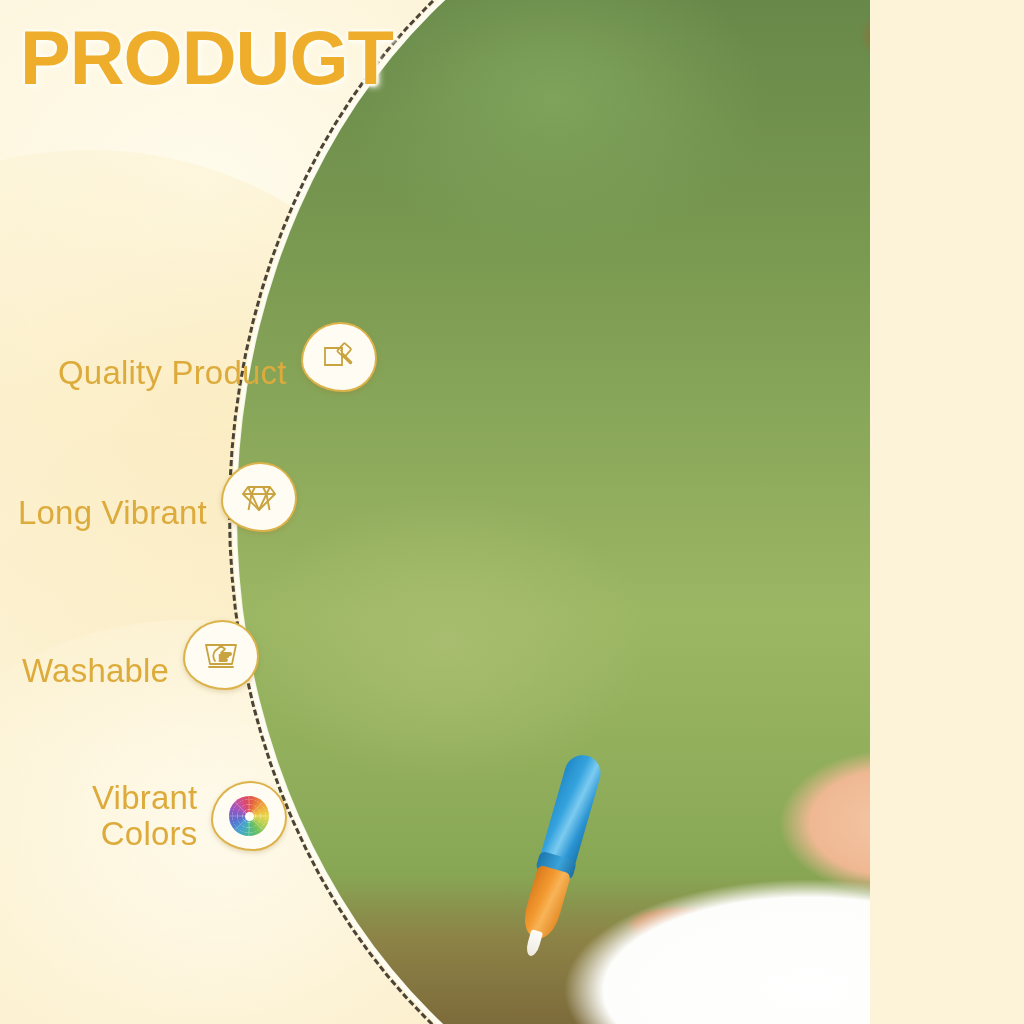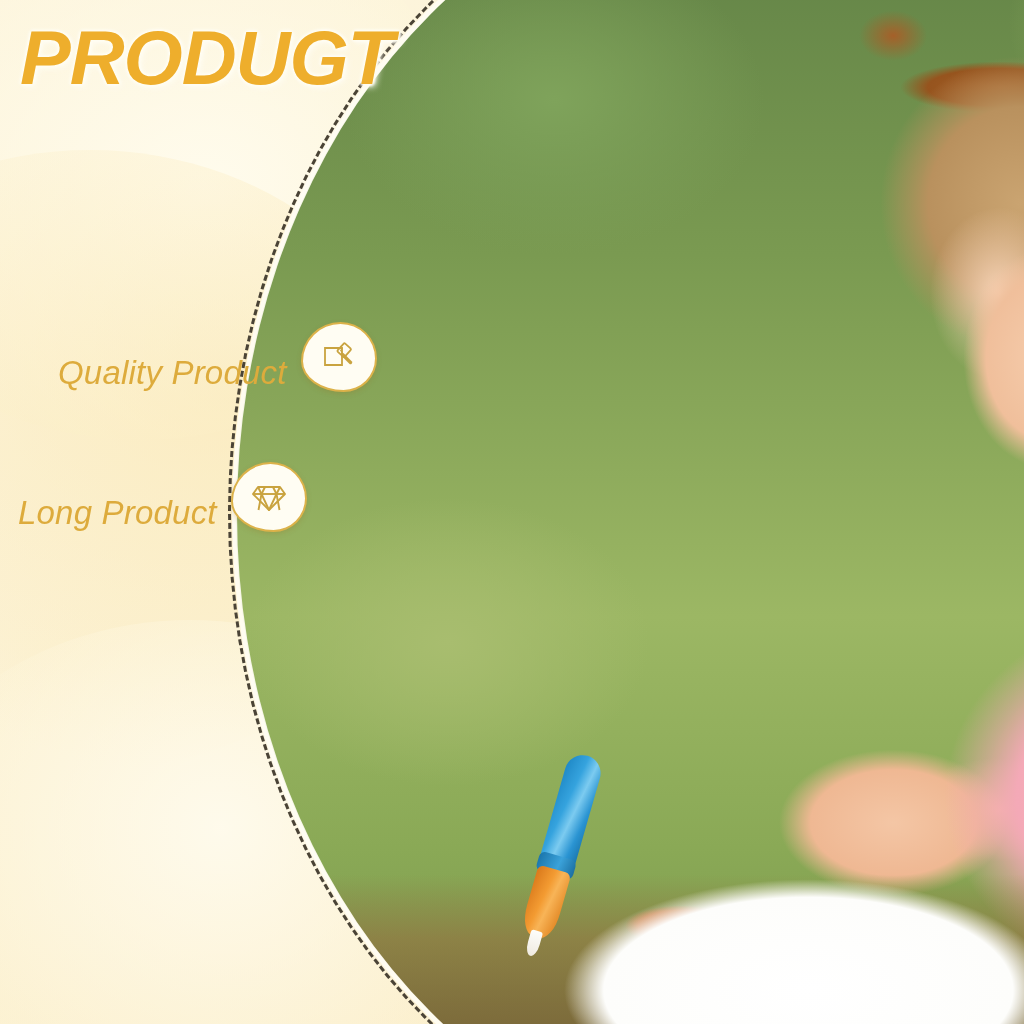--- a/index.html
+++ b/index.html
@@ -2,23 +2,22 @@
 <html><head>
 <meta charset="utf-8">
 <style>
   html,body{margin:0;padding:0;}
   body{
     width:1024px;height:1024px;overflow:hidden;
     font-family:"Liberation Sans", sans-serif;
     background:#fdf3d8;
   }
   #page{
-    position:relative;width:1024px;height:1024px;overflow:hidden;
+    position:relative;width:870px;height:1024px;overflow:hidden;
     background:linear-gradient(135deg,#fdf6e2 0%,#fcf2d4 40%,#fbeecb 75%,#fdf5df 100%);
-    font-style:italic;
   }
 
   
   .swoosh{position:absolute;border-radius:50%;pointer-events:none;}
   .swoosh-a{
     left:-180px;top:-120px;width:640px;height:560px;
     background:radial-gradient(ellipse at 60% 55%, rgba(255,252,238,.95) 0%, rgba(253,245,214,.35) 62%, rgba(253,245,214,0) 75%);
   }
   .swoosh-b{
     left:-260px;top:150px;width:700px;height:620px;
@@ -177,31 +176,56 @@
       <svg width="38" height="38" viewBox="0 0 38 38">
         <path d="M5 10 h17 v17 h-17 z" fill="none" stroke="#c9a33f" stroke-width="1.8"></path>
         <rect x="19.5" y="6.5" width="9.5" height="11" rx="1.2" transform="rotate(42 24 12)" fill="none" stroke="#c9a33f" stroke-width="1.8"></rect>
         <path d="M22.5 16.5 L30.5 24.5" stroke="#c9a33f" stroke-width="3.4" stroke-linecap="round" fill="none"></path>
         <path d="M20.5 8 l1.6 2.4 -1.4 2 1.6 2.2" fill="none" stroke="#c9a33f" stroke-width="1.1"></path>
       </svg>
     </div>
   </div>
 
   <div class="feature f2">
-    <div class="flabel">Long Product</div>
+    <div class="flabel">Long Vibrant</div>
     <div class="badge">
       <svg width="38" height="36" viewBox="0 0 38 36">
         <g fill="none" stroke="#c9a33f" stroke-width="1.9" stroke-linejoin="round">
           <path d="M8 8 h22 l5 7 -16 16 -16 -16 z"></path>
           <path d="M3 15 h32"></path>
           <path d="M8 8 l3.5 7 -3 16"></path>
           <path d="M30 8 l-3.5 7 3 16"></path>
           <path d="M11.5 15 L19 31 l7.5 -16"></path>
           <path d="M15 8 l-3.5 7"></path>
           <path d="M23 8 l3.5 7"></path>
         </g>
       </svg>
     </div>
   </div>
 
-
+  <div class="feature f3">
+    <div class="flabel">Washable</div>
+    <div class="badge">
+      <svg width="38" height="38" viewBox="0 0 38 38">
+        <g fill="none" stroke="#c9a33f" stroke-width="1.8" stroke-linejoin="round" stroke-linecap="round">
+          <path d="M4 9 h30 l-4 19 h-22 z"></path>
+          <path d="M7 31 h24"></path>
+          <path d="M13 25 c-2 -3 -2 -7 0 -10 l6 -5 4 3 -4 4 h9 c1.5 0 1.5 2 0 2 h-3"></path>
+          <path d="M17.5 19 h8 c1.4 0 1.4 2 0 2 h-8"></path>
+          <path d="M17.5 23 h6.5 c1.4 0 1.4 2 0 2 h-6.5"></path>
+        </g>
+      </svg>
+    </div>
+  </div>
+
+  <div class="feature f4">
+    <div class="flabel">Vibrant
+Colors</div>
+    <div class="badge">
+      <div class="cw">
+        <div class="ring"></div>
+        <div class="spokes"></div>
+        <div class="hub"></div>
+      </div>
+    </div>
+  </div>
 
 </div>
 
 </body></html>

